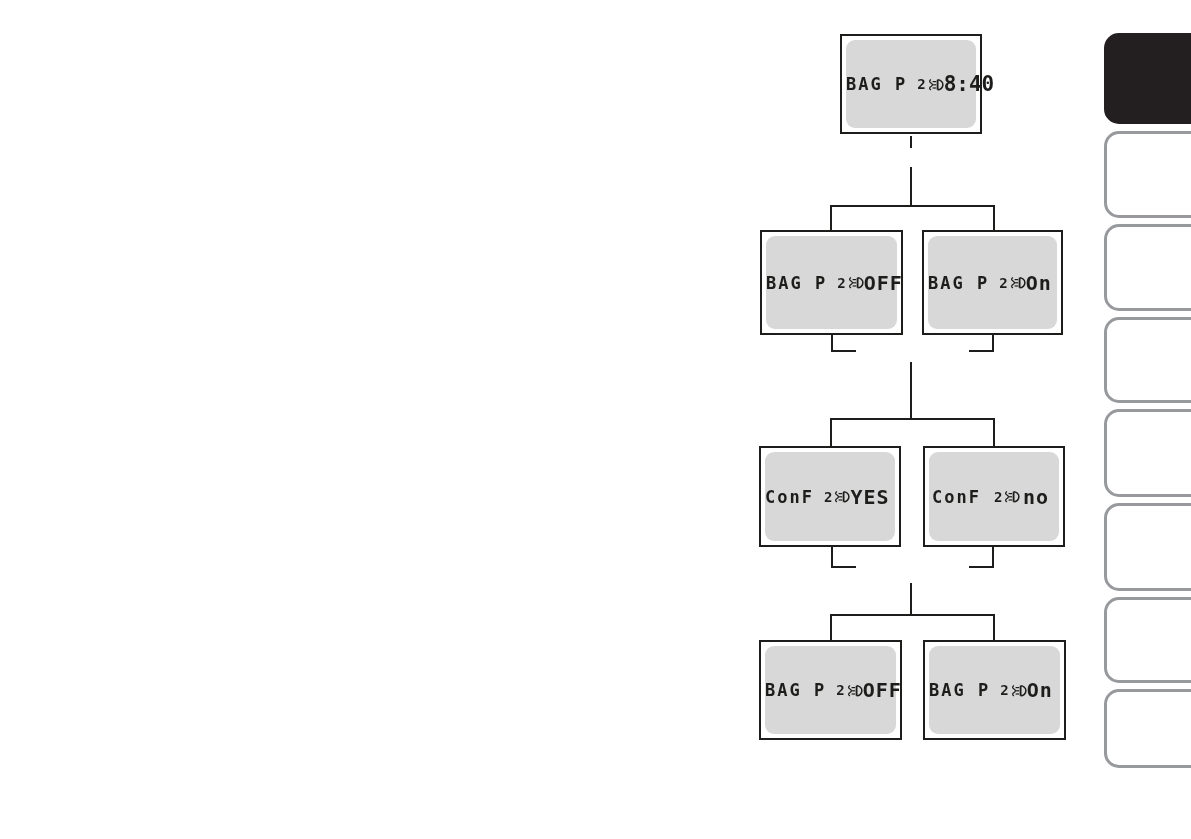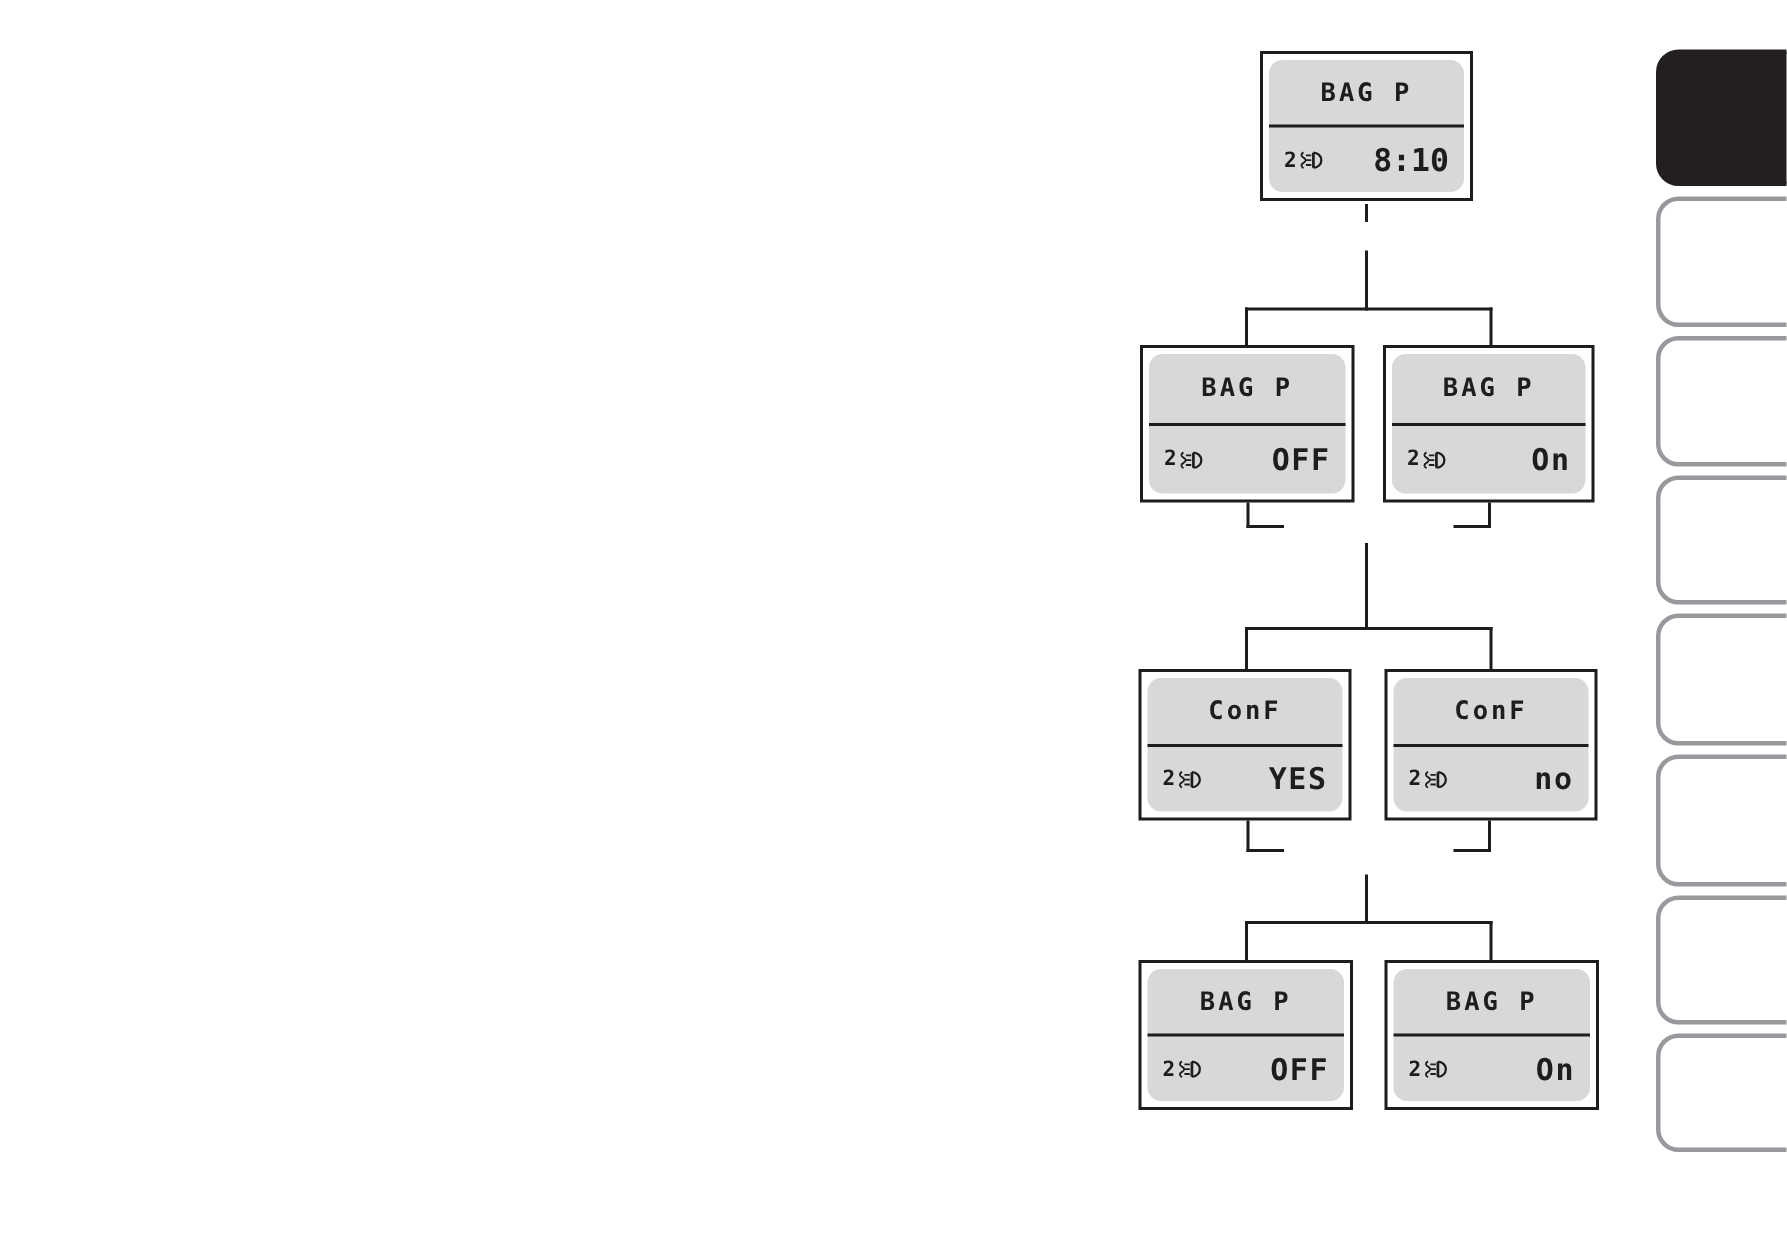--- a/index.html
+++ b/index.html
@@ -20,21 +20,21 @@
     background: #ffffff;
     padding: 4px;
   }
   .lcd {
     width: 100%;
     height: 100%;
     box-sizing: border-box;
     background: #d8d8d8;
     border-radius: 9px;
     display: flex;
-    flex-direction: column;
+    flex-direction: row;
     color: #1d1d1b;
     font-family: "DejaVu Sans Mono", "Liberation Mono", monospace;
     font-weight: bold;
   }
   .lcd-top {
     flex: 1 1 0;
     display: flex;
     align-items: center;
     justify-content: center;
     font-size: 17px;
@@ -96,21 +96,21 @@
             <span>2</span>
             <svg width="17" height="14" viewBox="0 0 17 14">
               <path d="M4 1.6 c-1.9 1.1 -1.9 2.4 0 3.5 c1.9 1.1 1.9 2.4 0 3.5 c-1.9 1.1 -1.9 2.4 0 3.5" fill="none" stroke="#1d1d1b" stroke-width="1.2"></path>
               <line x1="5.6" y1="3.6" x2="9.2" y2="3.6" stroke="#1d1d1b" stroke-width="1.2"></line>
               <line x1="5.6" y1="6.8" x2="9.2" y2="6.8" stroke="#1d1d1b" stroke-width="1.2"></line>
               <line x1="5.6" y1="10" x2="9.2" y2="10" stroke="#1d1d1b" stroke-width="1.2"></line>
               <line x1="10.6" y1="1.8" x2="10.6" y2="11.8" stroke="#1d1d1b" stroke-width="1.8"></line>
               <path d="M10.6 1.8 a5.3 5 0 0 1 0 10" fill="none" stroke="#1d1d1b" stroke-width="1.5"></path>
             </svg>
           </span>
-          <span class="lcd-value time">8:10</span>
+          <span class="lcd-value time">8:40</span>
         </div>
       </div>
     </div>
 
     <div class="node" style="left:760px; top:230px; width:143px; height:105px;">
       <div class="lcd">
         <div class="lcd-top">BAG P</div>
         <div class="lcd-divider"></div>
         <div class="lcd-bottom">
           <span class="lcd-indicator">

